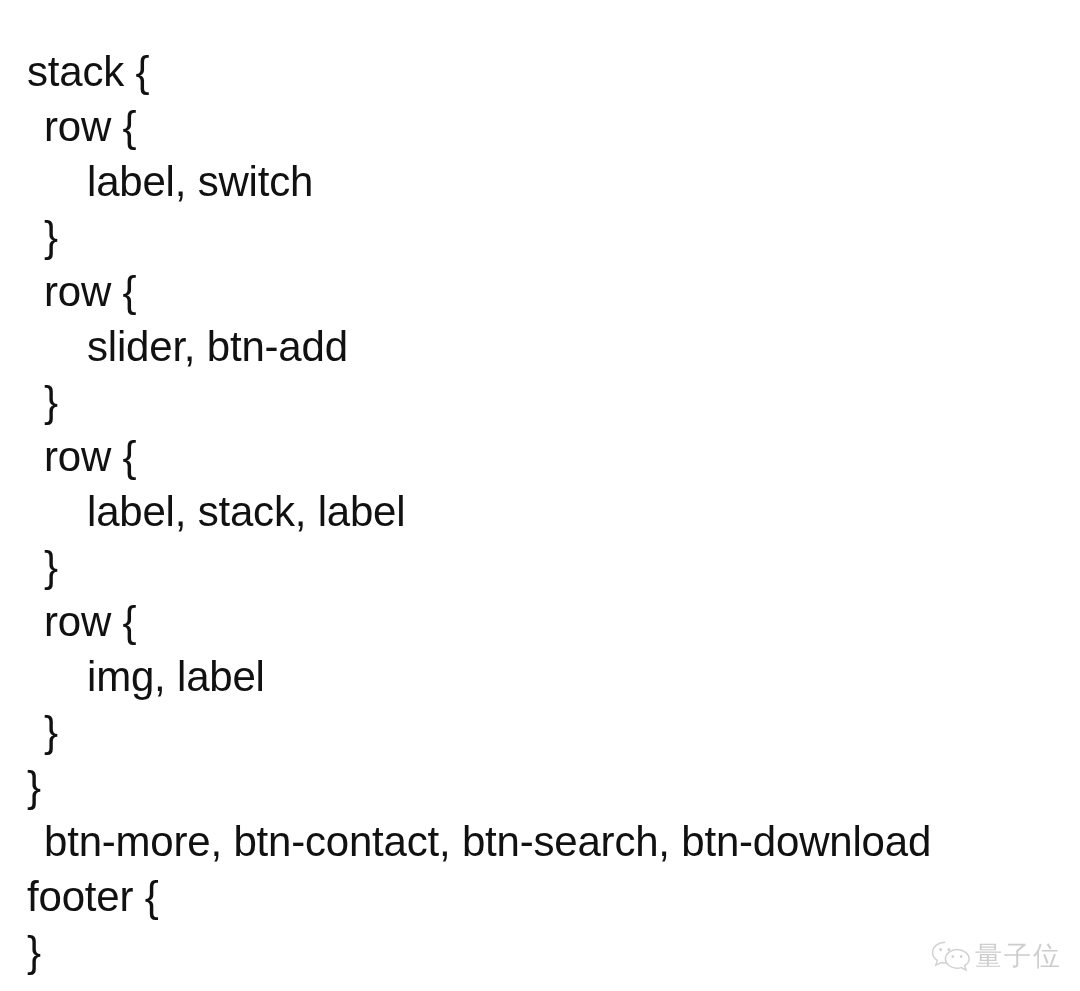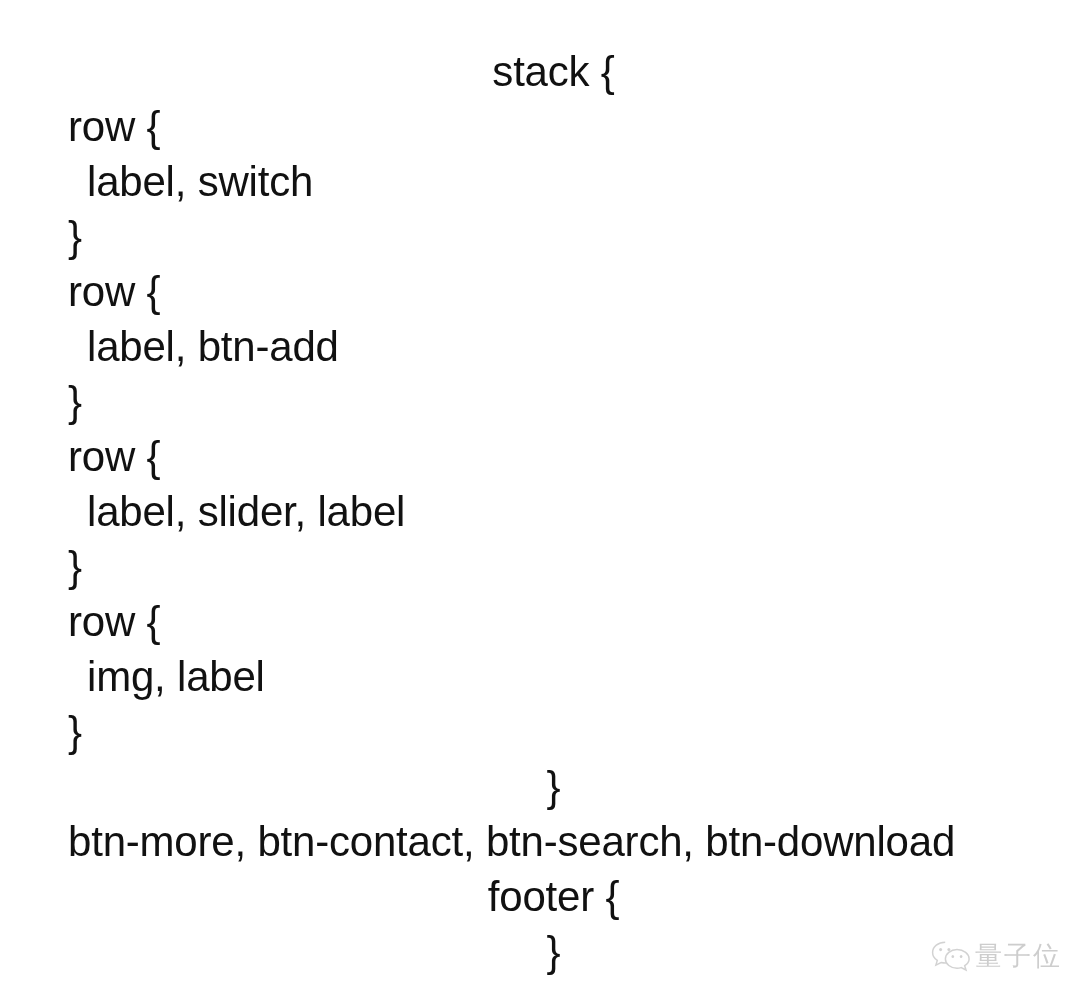--- a/index.html
+++ b/index.html
@@ -29,22 +29,22 @@
   .code-line {
     font-family: "Liberation Sans", sans-serif;
     font-size: 42px;
     line-height: 55px;
     font-weight: 400;
     color: #111111;
     white-space: pre;
     letter-spacing: -0.2px;
     height: 55px;
   }
-  .indent-0 { padding-left: 27px; text-align: center; }
-  .indent-1 { padding-left: 68px; }
+  .indent-0 { padding-left: 27px; }
+  .indent-1 { padding-left: 44px; }
   .indent-2 { padding-left: 87px; }
 
   #watermark {
     position: absolute;
     right: 18px;
     bottom: 18px;
     display: flex;
     align-items: center;
     gap: 3px;
     opacity: 0.62;
@@ -68,24 +68,24 @@
 <body>
 
 <div id="page">
 
   <div id="code-listing">
       <div class="code-line indent-0">stack {</div>
       <div class="code-line indent-1">row {</div>
       <div class="code-line indent-2">label, switch</div>
       <div class="code-line indent-1">}</div>
       <div class="code-line indent-1">row {</div>
-      <div class="code-line indent-2">label, btn-add</div>
+      <div class="code-line indent-2">slider, btn-add</div>
       <div class="code-line indent-1">}</div>
       <div class="code-line indent-1">row {</div>
-      <div class="code-line indent-2">label, slider, label</div>
+      <div class="code-line indent-2">label, stack, label</div>
       <div class="code-line indent-1">}</div>
       <div class="code-line indent-1">row {</div>
       <div class="code-line indent-2">img, label</div>
       <div class="code-line indent-1">}</div>
       <div class="code-line indent-0">}</div>
       <div class="code-line indent-1">btn-more, btn-contact, btn-search, btn-download</div>
       <div class="code-line indent-0">footer {</div>
       <div class="code-line indent-0">}</div>
     </div>
 

